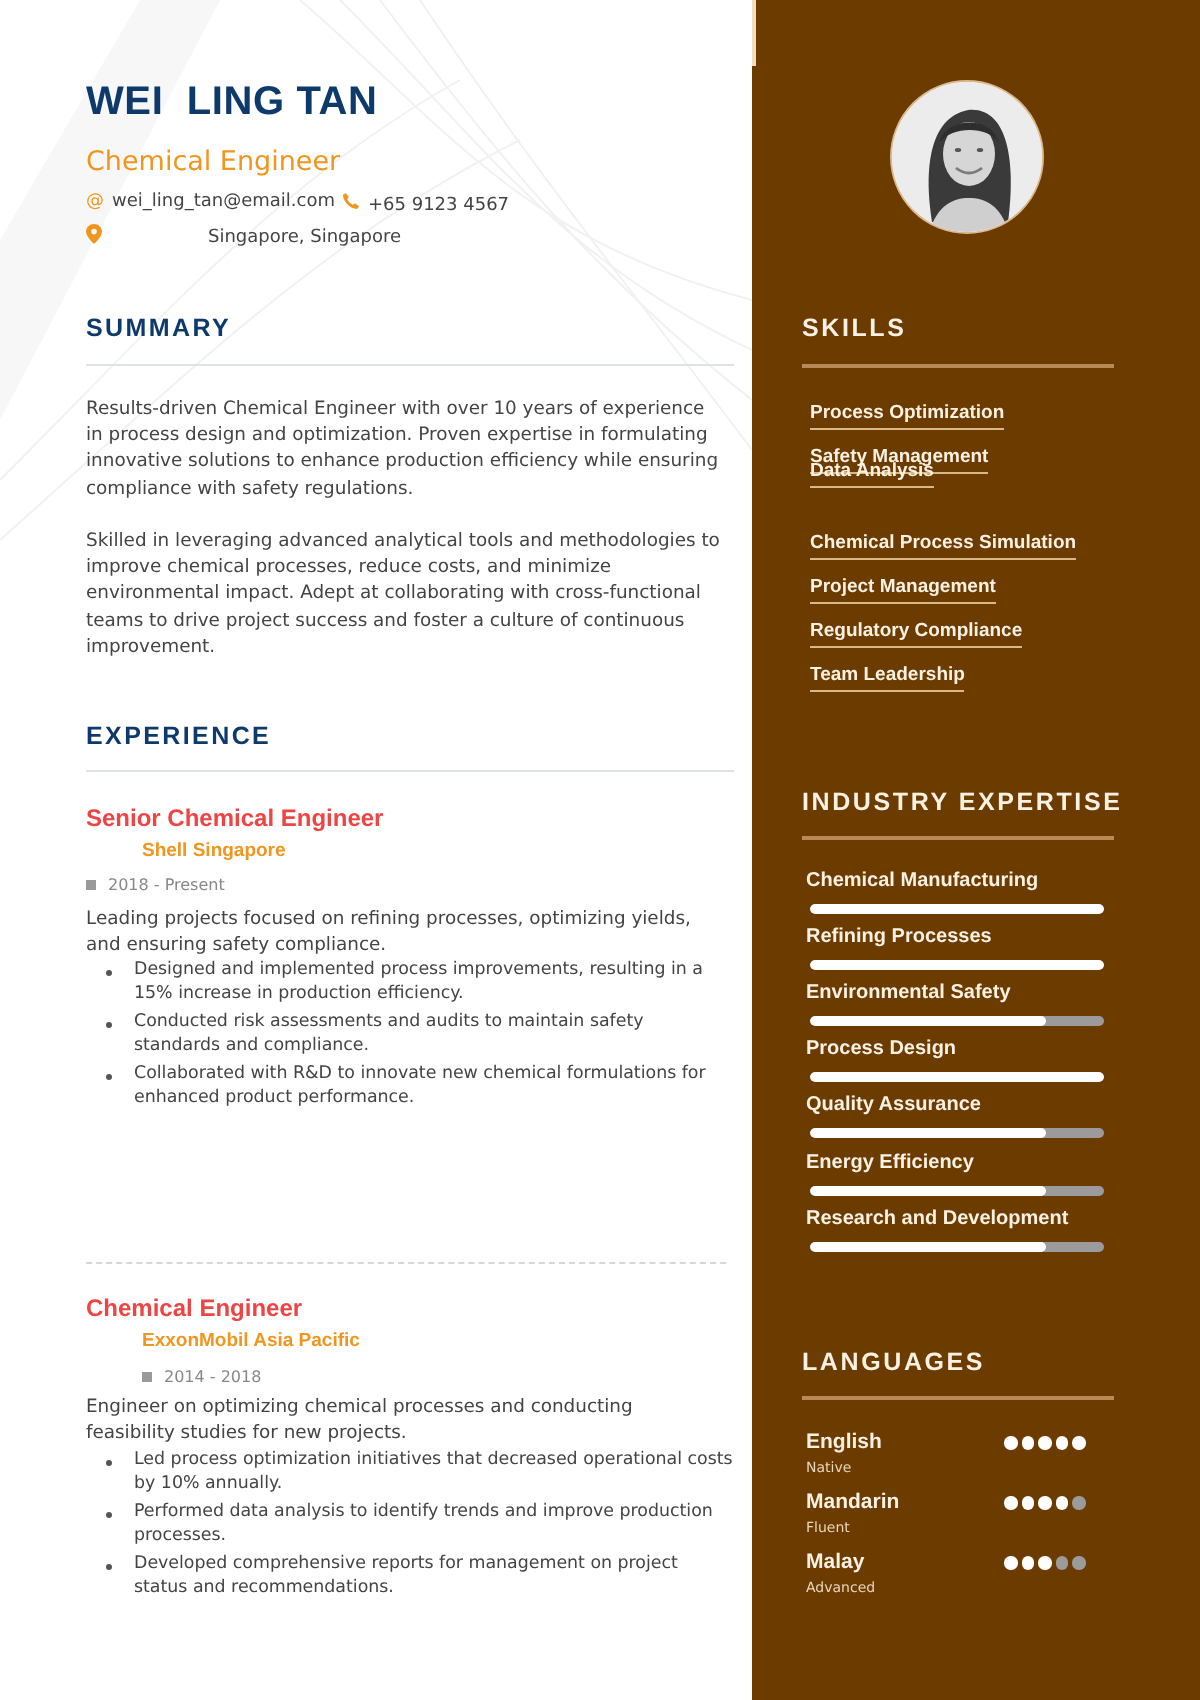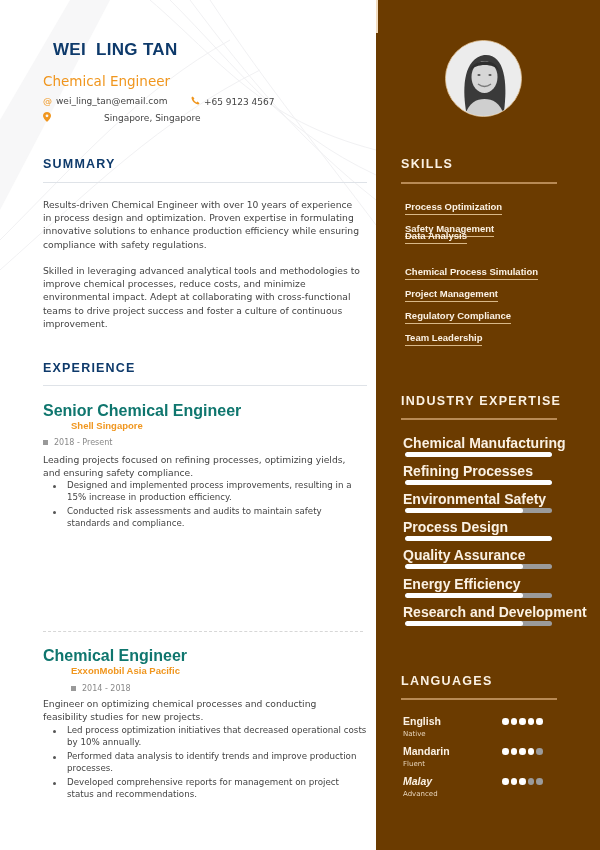--- a/index.html
+++ b/index.html
@@ -1,42 +1,42 @@
 <!DOCTYPE html>
 <html><head>
 <meta charset="utf-8">
 <style>
   * { margin:0; padding:0; box-sizing:border-box; }
   html, body { width:600px; height:850px; background:#ffffff; overflow:hidden; }
   body { position:relative; font-family:"DejaVu Sans", sans-serif; color:#444; }
   .bgwave { position:absolute; left:0; top:0; width:376px; height:360px; pointer-events:none; }
   .main { position:absolute; left:43px; top:0; width:324px; }
-  .name { position:absolute; top:40px; left:10px; font-family:"Liberation Sans", sans-serif; font-weight:700; font-size:17px; color:#0e3a6b; letter-spacing:0.3px; white-space:pre; }
+  .name { position:absolute; top:40px; left:0; font-family:"Liberation Sans", sans-serif; font-weight:700; font-size:20px; color:#0e3a6b; letter-spacing:0.3px; white-space:pre; }
   .role { position:absolute; top:73px; left:0; font-family:"DejaVu Sans", sans-serif; font-size:13.5px; color:#f0961e; }
   .contact { position:absolute; left:0; font-size:9px; color:#444; display:flex; align-items:center; }
   .contact .ic { color:#f0961e; font-size:9px; width:13px; display:inline-block; }
   .sec-title { position:absolute; left:0; font-family:"Liberation Sans", sans-serif; font-weight:700; font-size:12.5px; color:#0e3a6b; letter-spacing:1.2px; }
   .sec-rule { position:absolute; left:0; width:324px; height:1px; background:#dfe3e8; }
   .para { position:absolute; left:0; width:320px; font-size:9.2px; line-height:13.2px; color:#444; }
-  .job-title { position:absolute; left:0; font-family:"Liberation Sans", sans-serif; font-weight:700; font-size:16px; color:#0f766e; }
+  .job-title { position:absolute; left:0; font-family:"Liberation Sans", sans-serif; font-weight:700; font-size:12px; color:#ef4444; }
   .company { position:absolute; left:0; font-family:"Liberation Sans", sans-serif; font-weight:700; font-size:9.5px; color:#f0961e;margin-left:28px; }
   .dates { position:absolute; left:0; font-size:8px; color:#888; display:flex; align-items:center; }
   .dates .cal { display:inline-block; width:5px; height:5px; background:#999; margin-right:6px; }
   .bullets { position:absolute; left:24px; width:300px; list-style:none; }
   .bullets li { position:relative; font-size:8.7px; line-height:11.5px; color:#444; margin-bottom:3px; }
   .bullets li::before { content:""; position:absolute; left:-14px; top:4.5px; width:3px; height:3px; border-radius:50%; background:#555; }
   .dash { position:absolute; left:0; width:320px; border-top:1px dashed #d7d7d7; }
 
   .side { position:absolute; left:376px; top:0; width:224px; height:850px; background:#6b3b00; }
   .side .edge { position:absolute; left:0; top:0; width:2px; height:33px; background:#f3ddc0; }
   .photo { position:absolute; left:69px; top:40px; width:77px; height:77px; border-radius:50%; background:#e8e8e8; border:1px solid #d9b88a; overflow:hidden; }
   .s-title { position:absolute; left:25px; font-family:"Liberation Sans", sans-serif; font-weight:700; font-size:12.5px; color:#fbf1e3; letter-spacing:1.3px; }
   .s-rule { position:absolute; left:25px; width:156px; height:2px; background:#b88a55; }
   .skill { position:absolute; left:29px; font-family:"Liberation Sans", sans-serif; font-weight:700; font-size:9.5px; color:#fbf1e3; padding-bottom:2px; border-bottom:1.5px solid #d9b888; }
-  .exp-label { position:absolute; left:27px; font-family:"Liberation Sans", sans-serif; font-weight:700; font-size:14px; color:#fbf1e3; }
+  .exp-label { position:absolute; left:27px; font-family:"Liberation Sans", sans-serif; font-weight:700; font-size:10px; color:#fbf1e3; }
   .bar { position:absolute; left:29px; width:147px; height:5px; background:#9b9b9b; border-radius:3px; overflow:hidden; }
   .bar .fill { height:100%; background:#ffffff; border-radius:3px; }
   .lang { position:absolute; left:27px; font-family:"Liberation Sans", sans-serif; font-weight:700; font-size:10.5px; color:#fbf1e3; }
   .lang-level { position:absolute; left:27px; font-size:7px; color:#e9d6bc; }
   .dots { position:absolute; left:126px; display:flex; gap:2px; }
   .dots span { width:6.5px; height:6.5px; border-radius:50%; background:#9b9b9b; display:inline-block; }
   .dots span.on { background:#ffffff; }
 </style>
 </head>
 <body>
@@ -54,21 +54,21 @@
 </svg>
 
 <div class="main">
   <div class="name">WEI  LING TAN</div>
   <div class="role">Chemical Engineer</div>
 
   <div class="contact" style="top:96px;">
     <span class="ic">@</span>
     <span>wei_ling_tan@email.com</span>
   </div>
-  <div class="contact" style="top:96px; left:148px;align-items:flex-end;">
+  <div class="contact" style="top:96px; left:128px;align-items:flex-end;">
     <span class="ic">
       <svg width="9" height="9" viewBox="0 0 10 10">
           <path d="M2 0.5 L3.8 2.8 L2.9 4 C3.5 5.3 4.7 6.5 6 7.1 L7.2 6.2 L9.5 8 L8.3 9.5 C4.5 9.3 0.7 5.5 0.5 1.7 Z" fill="#f0961e"></path>
         </svg>
     </span>
     <span>+65 9123 4567</span>
   </div>
   <div class="contact" style="top:112px;gap:48px;">
     <span class="ic">
       <svg width="8" height="10" viewBox="0 0 8 10">
@@ -89,20 +89,21 @@
   <div class="job-title" style="top:402px;">Senior Chemical Engineer</div>
   <div class="company" style="top:420px;">Shell Singapore</div>
   <div class="dates" style="top:438px;">
     <span class="cal"></span>
     <span>2018 - Present</span>
   </div>
   <div class="para" style="top:453px;">Leading projects focused on refining processes, optimizing yields, and ensuring safety compliance.</div>
   <ul class="bullets" style="top:480px;">
     <li>Designed and implemented process improvements, resulting in a 15% increase in production efficiency.</li>
     <li>Conducted risk assessments and audits to maintain safety standards and compliance.</li>
+    <li>Collaborated with R&amp;D to innovate new chemical formulations for enhanced product performance.</li>
   </ul>
 
   <div class="dash" style="top:631px;"></div>
 
   <div class="job-title" style="top:647px;">Chemical Engineer</div>
   <div class="company" style="top:665px;">ExxonMobil Asia Pacific</div>
   <div class="dates" style="top:684px;padding-left:28px;">
     <span class="cal"></span>
     <span>2014 - 2018</span>
   </div>
@@ -186,21 +187,21 @@
       </div>
       <div class="lang" style="top: 745px;">Mandarin</div>
       <div class="lang-level" style="top: 760px;">Fluent</div>
       <div class="dots" style="top: 748px;">
         <span class="on"></span>
         <span class="on"></span>
         <span class="on"></span>
         <span class="on"></span>
         <span></span>
       </div>
-      <div class="lang" style="top: 775px; font-style: italic;">Malay</div>
+      <div class="lang" style="top: 775px;">Malay</div>
       <div class="lang-level" style="top: 790px;">Advanced</div>
       <div class="dots" style="top: 778px;">
         <span class="on"></span>
         <span class="on"></span>
         <span class="on"></span>
         <span></span>
         <span></span>
       </div>
     </div>
 </div>

